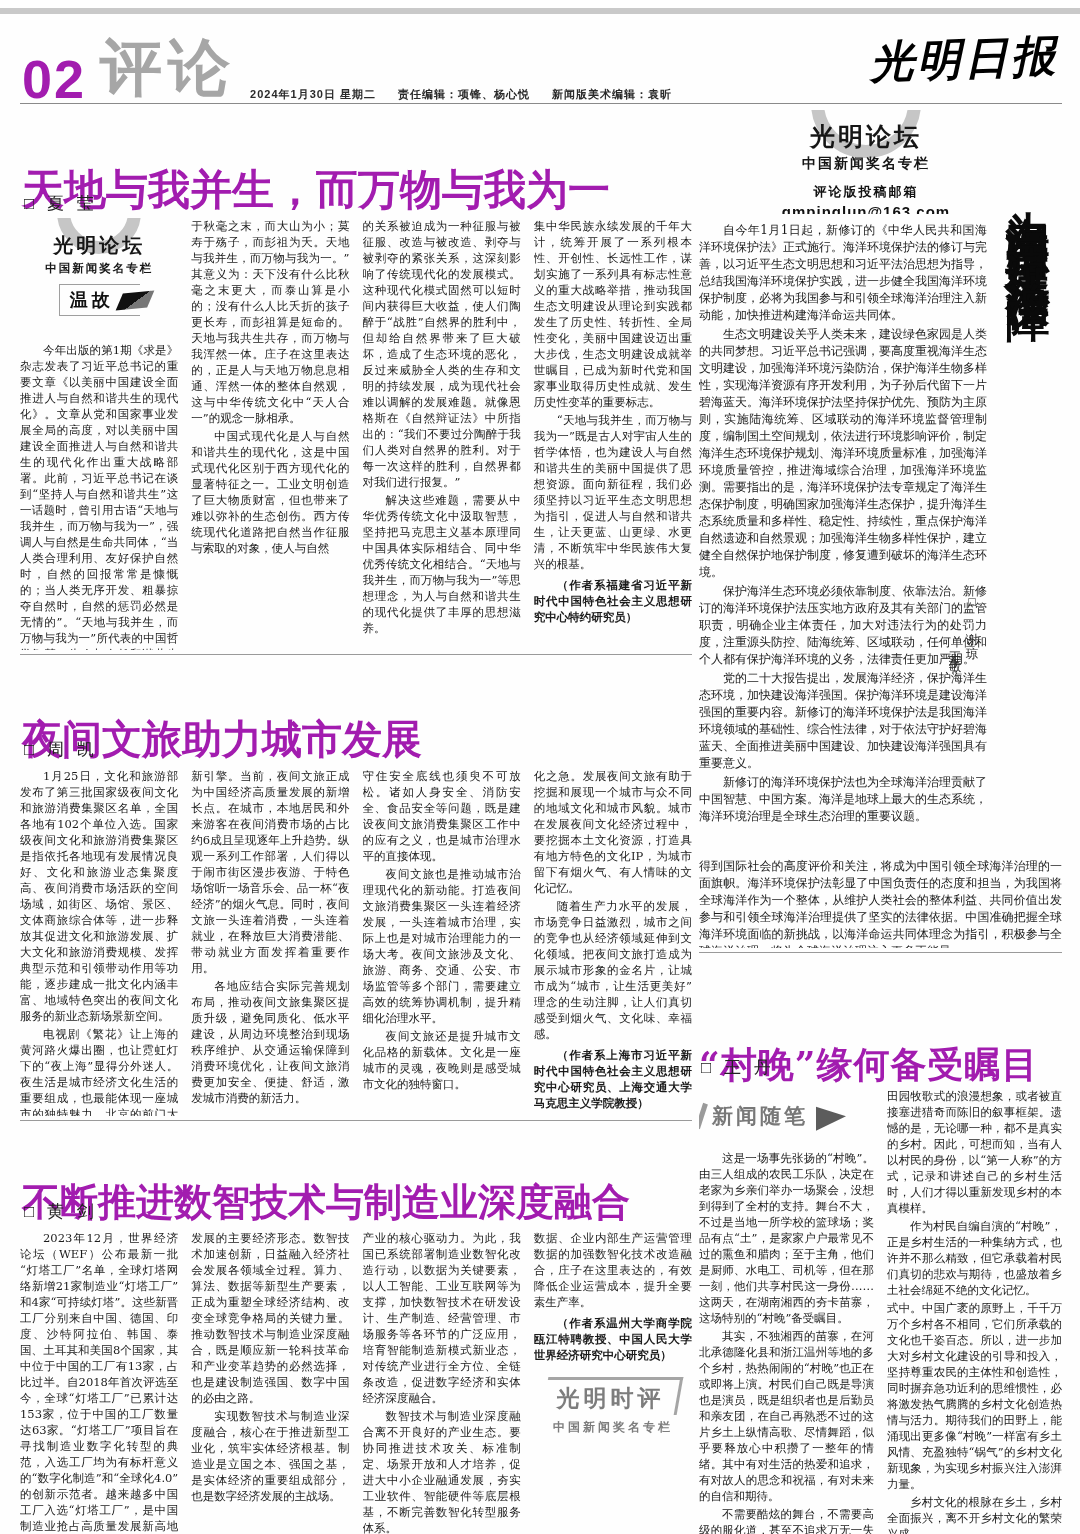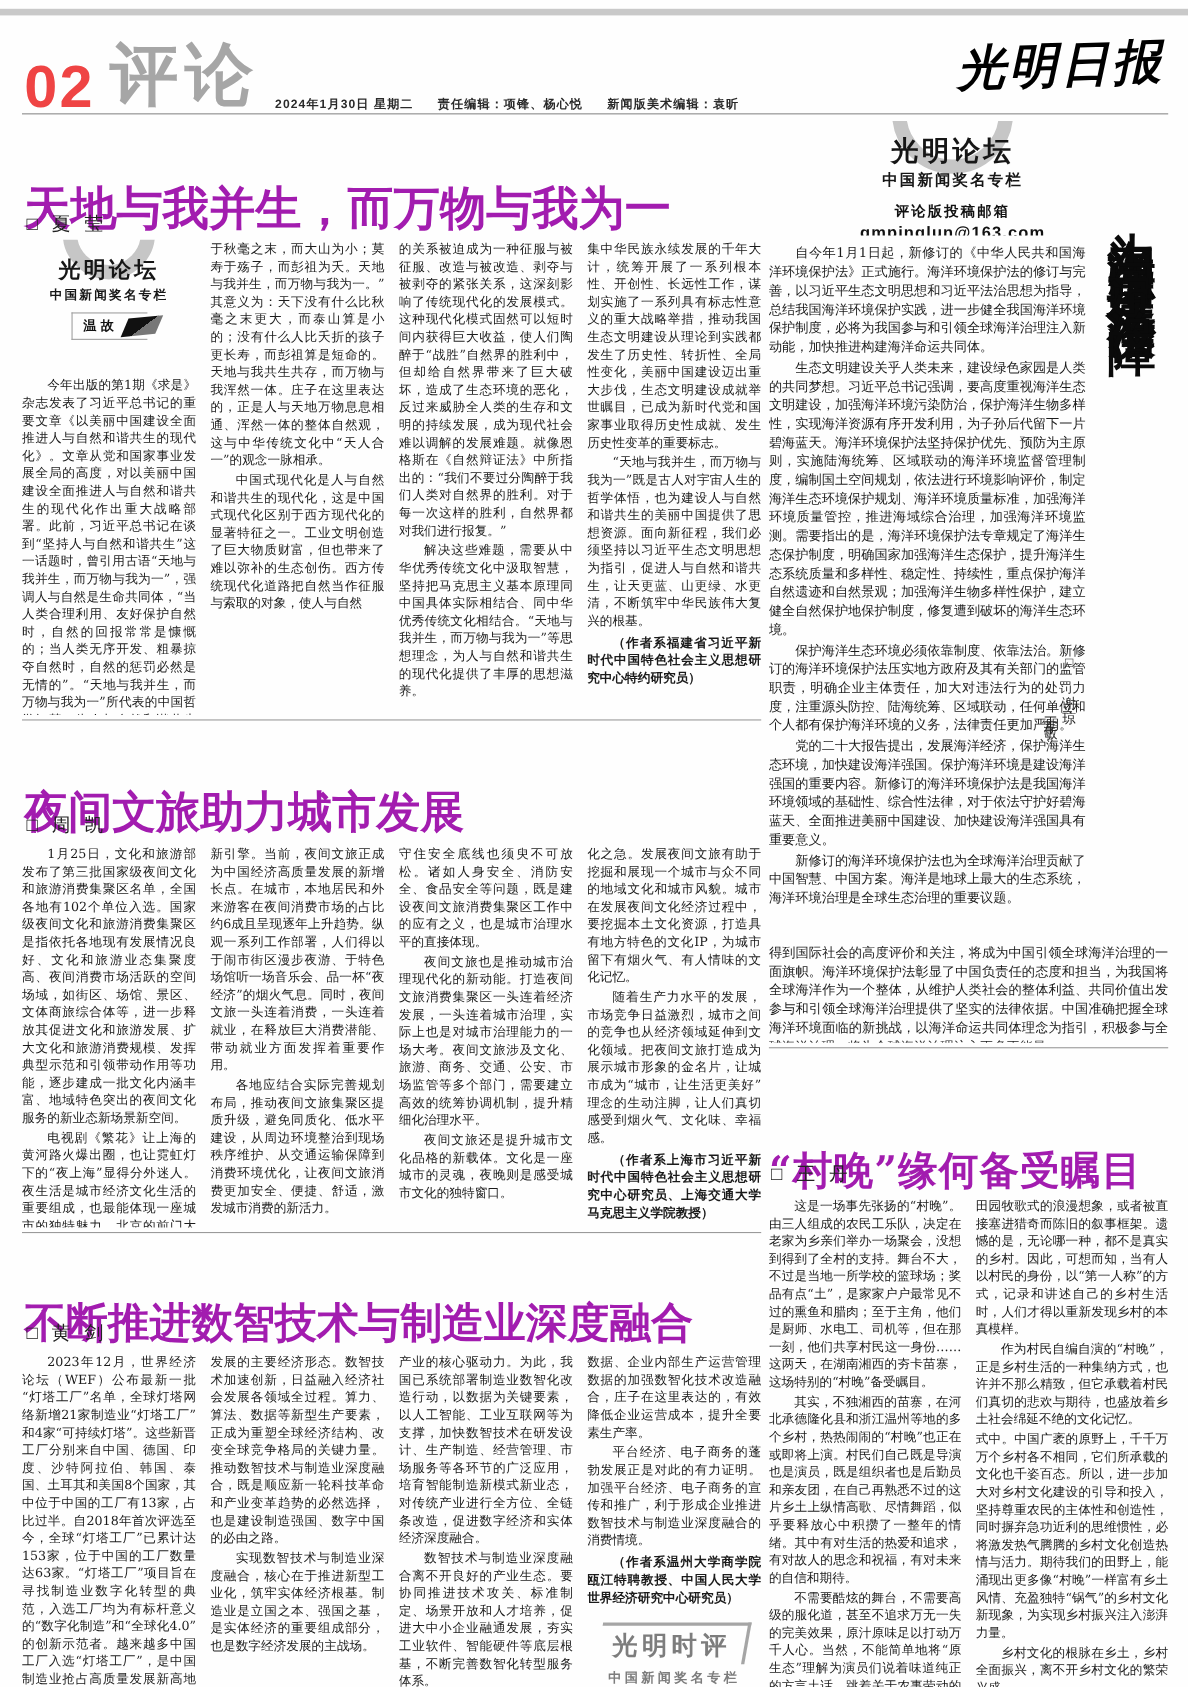--- a/index.html
+++ b/index.html
@@ -3,21 +3,21 @@
 <meta charset="utf-8">
 <style>
   * { margin:0; padding:0; box-sizing:border-box; }
   html,body { background:#e9e9e7; }
   body { font-family:"DejaVu Serif","Liberation Serif",serif; }
   .page { position:relative; width:1080px; height:1534px; background:#fefefe; overflow:hidden; margin:0 auto; color:#111; }
   .abs { position:absolute; }
 
   
   .topstrip { position:absolute; left:0; top:8px; width:1080px; height:6px; background:#c9c9c9; }
-  .pagenum { font-family:"Liberation Sans","DejaVu Sans",sans-serif; font-size:54px; font-weight:700; color:#ef4444; letter-spacing:2px; }
+  .pagenum { font-family:"Liberation Sans","DejaVu Sans",sans-serif; font-size:54px; font-weight:700; color:#a21caf; letter-spacing:2px; }
   .secname { font-size:62px; font-weight:900; color:#a6a6a6; letter-spacing:6px; font-family:"DejaVu Serif",serif; }
   .dateline { font-family:"Liberation Sans","DejaVu Sans",sans-serif; font-size:11px; font-weight:bold; color:#2a2a2a; letter-spacing:1px; }
   .dateline span { margin-right:18px; }
   .masthead { font-size:44px; font-weight:bold; font-style:italic; letter-spacing:3px; transform:rotate(-2deg); color:#000; font-family:"DejaVu Serif",serif; }
   .hrule { position:absolute; height:0; border-top:1.5px solid #8a8a8a; }
 
   
   .headline { font-weight:900; color:#a21caf; font-family:"DejaVu Serif","Liberation Serif",serif; line-height:1.15; white-space:nowrap;margin-top:48px; }
   .byline { font-size:17px; color:#222; letter-spacing:4px; font-family:"Liberation Sans",sans-serif; }
 
@@ -30,21 +30,21 @@
   .attribution { font-family:"Liberation Sans","DejaVu Sans",sans-serif; font-weight:bold; font-size:11.5px; line-height:16px; text-align:justify; color:#111; margin-top:5px; }
 
   
   .brandbox { position:relative; overflow:hidden; text-align:center; font-family:"Liberation Sans","DejaVu Sans",sans-serif; }
   .brandbox .ring { position:absolute; border-radius:50%; border:13px solid #c6c6c6; left:50%; transform:translateX(-50%); }
   .brandbox .t1 { position:relative; font-weight:900; color:#161616; letter-spacing:3px; }
   .brandbox .t2 { position:relative; font-weight:bold; color:#161616; letter-spacing:2px; }
   .mailbox-label { position:relative; font-weight:bold; font-size:13px; margin-top:10px; letter-spacing:2px; }
   .mailbox-addr  { position:relative; font-weight:bold; font-size:15px; margin-top:2px; letter-spacing:1px; }
   .wengu-tagrow { position:relative; display:inline-flex; align-items:center; gap:6px; margin-top:8px; border:1px solid #9f9f9f; border-right:none; padding:3px 2px 3px 10px; }
-  .wengu-tag { font-weight:900; font-size:12px; letter-spacing:4px; color:#111; font-family:"DejaVu Serif",serif; }
+  .wengu-tag { font-weight:900; font-size:18px; letter-spacing:4px; color:#111; font-family:"DejaVu Serif",serif; }
   .book-icon { width:30px; height:17px; background:linear-gradient(135deg,#111 55%,#777 55%); transform:skewX(-28deg) rotate(-6deg); margin-right:-12px; }
   .suibi { display:flex; align-items:center; gap:8px; }
   .suibi .slash { width:5px; height:26px; background:#9a9a9a; transform:rotate(18deg); }
   .suibi .t { font-family:"Liberation Sans",sans-serif; font-weight:900; font-size:21px; color:#787878; letter-spacing:3px; }
   .flag-icon { width:0; height:0; border-top:15px solid transparent; border-bottom:9px solid transparent; border-left:30px solid #5c5c5c; transform:skewY(-10deg); }
   .shiping { text-align:center; font-family:"Liberation Sans",sans-serif; }
   .shiping .frame { display:inline-block; border-top:3px solid #a5a5a5; border-right:3px solid #a5a5a5; padding:3px 12px 1px; transform:skewX(-10deg); }
   .shiping .frame .inner { display:inline-block; transform:skewX(10deg); font-weight:900; font-size:23px; color:#7d7d7d; letter-spacing:4px; }
   .shiping .sub { font-weight:bold; font-size:12px; color:#7d7d7d; letter-spacing:3px; margin-top:4px; }
 
@@ -194,36 +194,40 @@
       </div>
     <div class="col">
         <div>
           <p class="cont">产业的核心驱动力。为此，我国已系统部署制造业数智化改造行动，以数据为关键要素，以人工智能、工业互联网等为支撑，加快数智技术在研发设计、生产制造、经营管理、市场服务等各环节的广泛应用，培育智能制造新模式新业态，对传统产业进行全方位、全链条改造，促进数字经济和实体经济深度融合。</p>
           <p>数智技术与制造业深度融合离不开良好的产业生态。要协同推进技术攻关、标准制定、场景开放和人才培养，促进大中小企业融通发展，夯实工业软件、智能硬件等底层根基，不断完善数智化转型服务体系。</p>
         </div>
       </div>
     <div class="col">
       <div>
           <p class="cont">数据、企业内部生产运营管理数据的加强数智化技术改造融合，庄子在这里表达的，有效降低企业运营成本，提升全要素生产率。</p>
-          <p>平台经济、电子商务的蓬勃发展正是对此的有力证明。加强平台经济、电子商务的宣传和推广，利于形成企业推进数智技术与制造业深度融合的消费情境。</p>
         </div>
       <p class="attribution">（作者系温州大学商学院瓯江特聘教授、中国人民大学世界经济研究中心研究员）</p>
 
       <div class="shiping" style="margin-top:14px;">
         <div class="frame"><span class="inner">光明时评</span></div>
         <div class="sub">中国新闻奖名专栏</div>
       </div>
     </div>
   </div>
 
   <div class="abs headline" style="left:699px;top:996px;font-size:36px;letter-spacing:1px;">“村晚”缘何备受瞩目</div>
   <div class="abs byline" style="left:701px;top:1056px;">□ 王  丹</div>
   <div class="abs cols bodytext" style="left:699px;top:1088px;width:363px;height:446px;">
     <div class="col">
 
+      <div class="suibi" style="height:56px;margin-bottom:6px;">
+        <span class="slash"></span>
+        <span class="t">新闻随笔</span>
+        <span class="flag-icon"></span>
+      </div>
       <div>
           <p>这是一场事先张扬的“村晚”。由三人组成的农民工乐队，决定在老家为乡亲们举办一场聚会，没想到得到了全村的支持。舞台不大，不过是当地一所学校的篮球场；奖品有点“土”，是家家户户最常见不过的熏鱼和腊肉；至于主角，他们是厨师、水电工、司机等，但在那一刻，他们共享村民这一身份……这两天，在湖南湘西的夯卡苗寨，这场特别的“村晚”备受瞩目。</p>
           <p>其实，不独湘西的苗寨，在河北承德隆化县和浙江温州等地的多个乡村，热热闹闹的“村晚”也正在或即将上演。村民们自己既是导演也是演员，既是组织者也是后勤员和亲友团，在自己再熟悉不过的这片乡土上纵情高歌、尽情舞蹈，似乎要释放心中积攒了一整年的情绪。其中有对生活的热爱和追求，有对故人的思念和祝福，有对未来的自信和期待。</p>
           <p>不需要酷炫的舞台，不需要高级的服化道，甚至不追求万无一失的完美效果，原汁原味足以打动万千人心。当然，不能简单地将“原生态”理解为演员们说着味道纯正的方言土话、跳着关于农事劳动的舞蹈。</p>
         </div>
     </div>
     <div class="col">
         <div>
           <p class="cont">田园牧歌式的浪漫想象，或者被直接塞进猎奇而陈旧的叙事框架。遗憾的是，无论哪一种，都不是真实的乡村。因此，可想而知，当有人以村民的身份，以“第一人称”的方式，记录和讲述自己的乡村生活时，人们才得以重新发现乡村的本真模样。</p>
           <p>作为村民自编自演的“村晚”，正是乡村生活的一种集纳方式，也许并不那么精致，但它承载着村民们真切的悲欢与期待，也盛放着乡土社会绵延不绝的文化记忆。</p>

